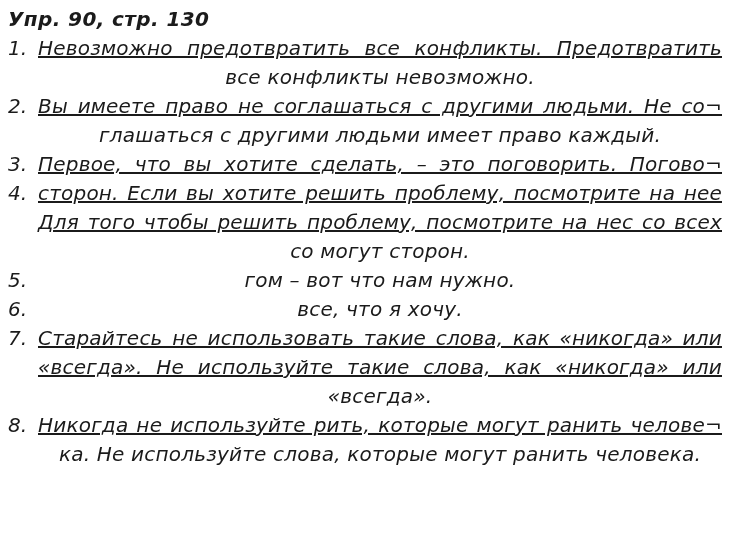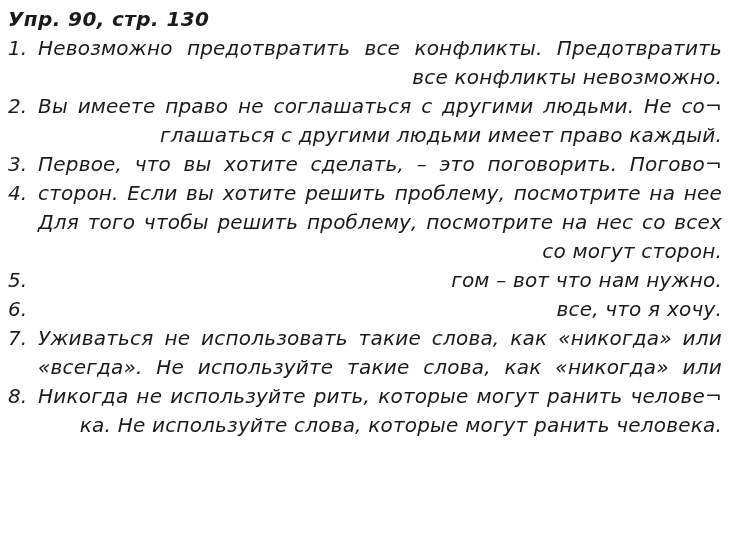--- a/index.html
+++ b/index.html
@@ -30,25 +30,26 @@
     position: absolute;
     left: 0;
     top: 0;
     font-size: 20px;
     line-height: 29px;
   }
   .line {
     font-size: 20px;
     line-height: 29px;
     letter-spacing: 0.2px;
-    text-align: right;
+    text-align: center;
   }
   .line.fill {
     text-align: justify;
     text-align-last: justify;
+    text-decoration: underline;
   }
 </style>
 </head>
 <body style="color: rgb(27, 27, 27); background: rgb(255, 255, 255);">
 
 <div class="page">
   <div class="title">Упр. 90, стр. 130</div>
   <div id="list">
   <div class="item">
     <span class="num">1.</span>
@@ -92,22 +93,23 @@
   <div class="item">
     <span class="num">6.</span>
     <div class="lines">
           <div class="line">все, что я хочу.</div>
         </div>
   </div>
 
   <div class="item">
     <span class="num">7.</span>
     <div class="lines">
-          <div class="line fill">Уживаться не использовать такие слова, как «никогда» или</div>
+          <div class="line fill">Старайтесь не использовать такие слова, как «никогда» или</div>
           <div class="line fill">«всегда». Не используйте такие слова, как «никогда» или</div>
+          <div class="line">«всегда».</div>
         </div>
   </div>
 
   <div class="item">
     <span class="num">8.</span>
     <div class="lines">
           <div class="line fill">Никогда не используйте рить, которые могут ранить челове¬</div>
           <div class="line">ка. Не используйте слова, которые могут ранить человека.</div>
         </div>
   </div>

